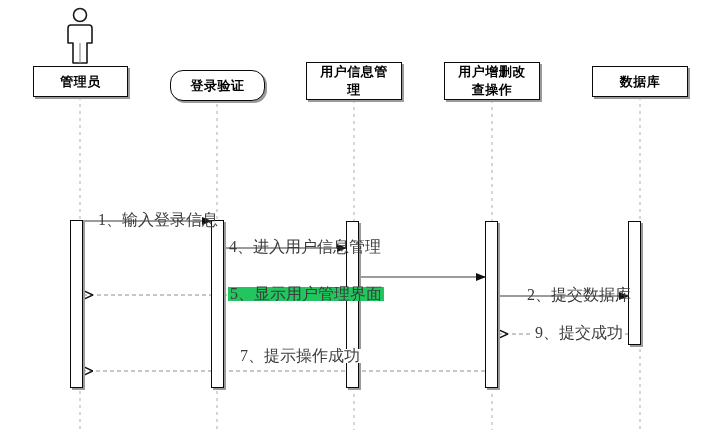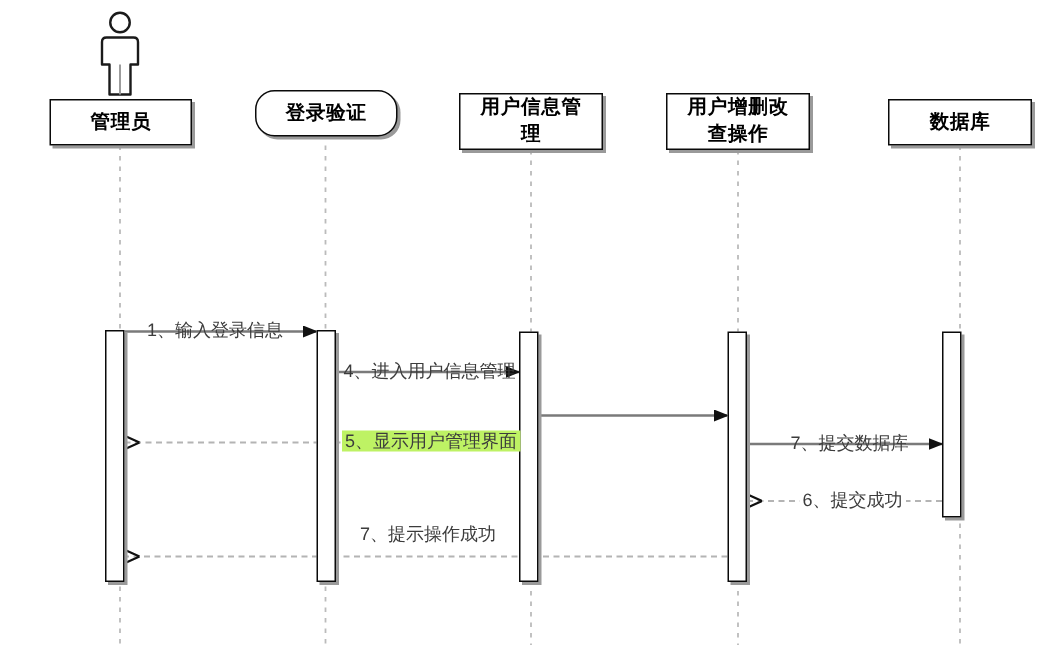--- a/index.html
+++ b/index.html
@@ -43,25 +43,25 @@
   .act-bar {
     position: absolute;
     box-sizing: border-box;
     border: 1px solid #0a0a0a;
     background: #ffffff;
     box-shadow: 2px 2px 0 0 #9a9a9a;
   }
   .msg-label {
     position: absolute;
     color: #3c3c3c;
-    font-size: 12px;
+    font-size: 16px;
     line-height: 14px;
     white-space: nowrap;
     background: transparent;
-    font-family: Liberation Sans, sans-serif;
+    font-family: Liberation Serif, serif;
   }
 </style>
 </head>
 <body>
 
 <div id="canvas">
 
   <svg class="layer" viewBox="0 0 702 437">
     <defs>
       <marker id="arrowSolid" markerWidth="10" markerHeight="8" refX="9" refY="4" orient="auto" markerUnits="userSpaceOnUse">
@@ -104,21 +104,21 @@
       <line x1="628" y1="334" x2="498" y2="334" stroke="#b4b4b4" stroke-width="1.3" stroke-dasharray="4,3" marker-end="url(#arrowOpenLeft)"></line>
 
       <line x1="485" y1="371" x2="83" y2="371" stroke="#b4b4b4" stroke-width="1.3" stroke-dasharray="4,3" marker-end="url(#arrowOpenLeft)"></line>
     </g>
   </svg>
 
   <div class="p-box" style="left:33px;  top:66px; width:95px; height:31px;">
     <span>管理员</span>
   </div>
 
-  <div class="p-box" style="left:170px; top:60px; width:95px; height:31px;border-radius:13px;">
+  <div class="p-box" style="left:170px; top:70px; width:95px; height:31px;border-radius:13px;">
     <span>登录验证</span>
   </div>
 
   <div class="p-box" style="left:306px; top:62px; width:96px; height:38px; flex-direction:column; line-height:18px;">
     <span>用户信息管</span>
     <span>理</span>
   </div>
 
   <div class="p-box" style="left:444px; top:62px; width:96px; height:38px; flex-direction:column; line-height:18px;">
     <span>用户增删改</span>
@@ -130,18 +130,18 @@
   </div>
 
   <div class="act-bar" style="left:70px;  top:220px; width:13px; height:168px;"></div>
   <div class="act-bar" style="left:211px; top:220px; width:13px; height:168px;"></div>
   <div class="act-bar" style="left:346px; top:221px; width:13px; height:167px;"></div>
   <div class="act-bar" style="left:485px; top:221px; width:13px; height:167px;"></div>
   <div class="act-bar" style="left:628px; top:221px; width:13px; height:124px;"></div>
 
   <div class="msg-label" style="left:98px;  top:213px;">1、输入登录信息</div>
   <div class="msg-label" style="left:229px; top:240px;">4、进入用户信息管理</div>
-  <div class="msg-label" style="left:527px; top:288px;">7、提交数据库</div>
-  <div class="msg-label" style="left:228px; top:287px; background:#bef264; padding:0 2px;">5、显示用户管理界面</div>
-  <div class="msg-label" style="left:533px; top:326px; background:#ffffff; padding:0 2px;">6、提交成功</div>
+  <div class="msg-label" style="left:527px; top:288px;">2、提交数据库</div>
+  <div class="msg-label" style="left:228px; top:287px; background:#22c55e; padding:0 2px;">5、显示用户管理界面</div>
+  <div class="msg-label" style="left:533px; top:326px; background:#ffffff; padding:0 2px;">9、提交成功</div>
   <div class="msg-label" style="left:238px; top:349px; background:#ffffff; padding:0 2px;">7、提示操作成功</div>
 
 </div>
 
 </body></html>

